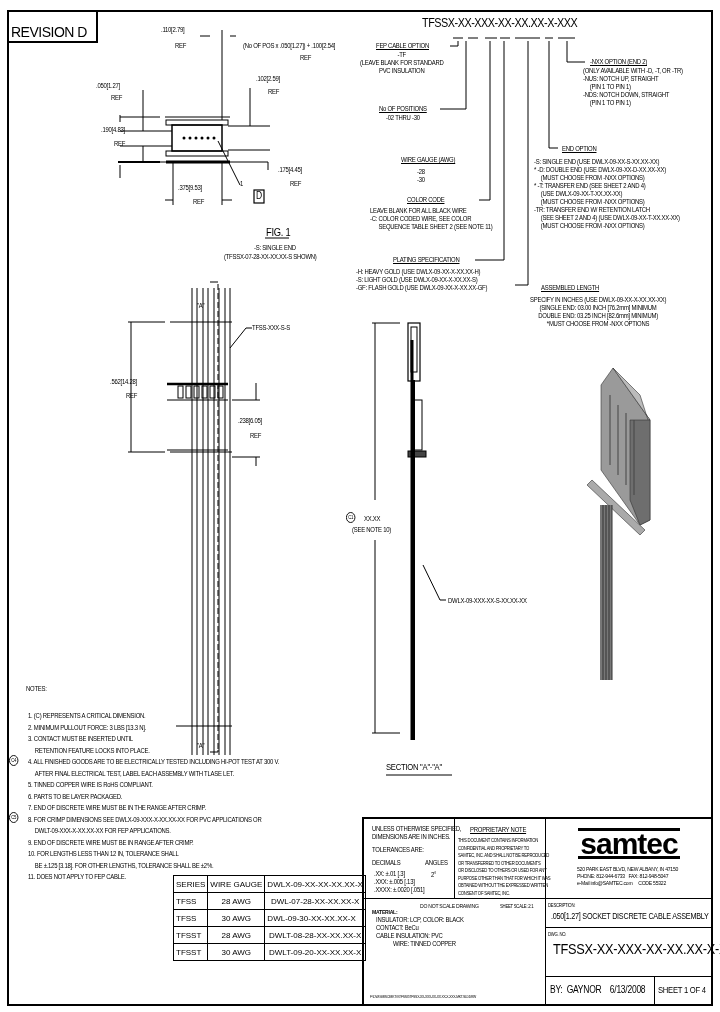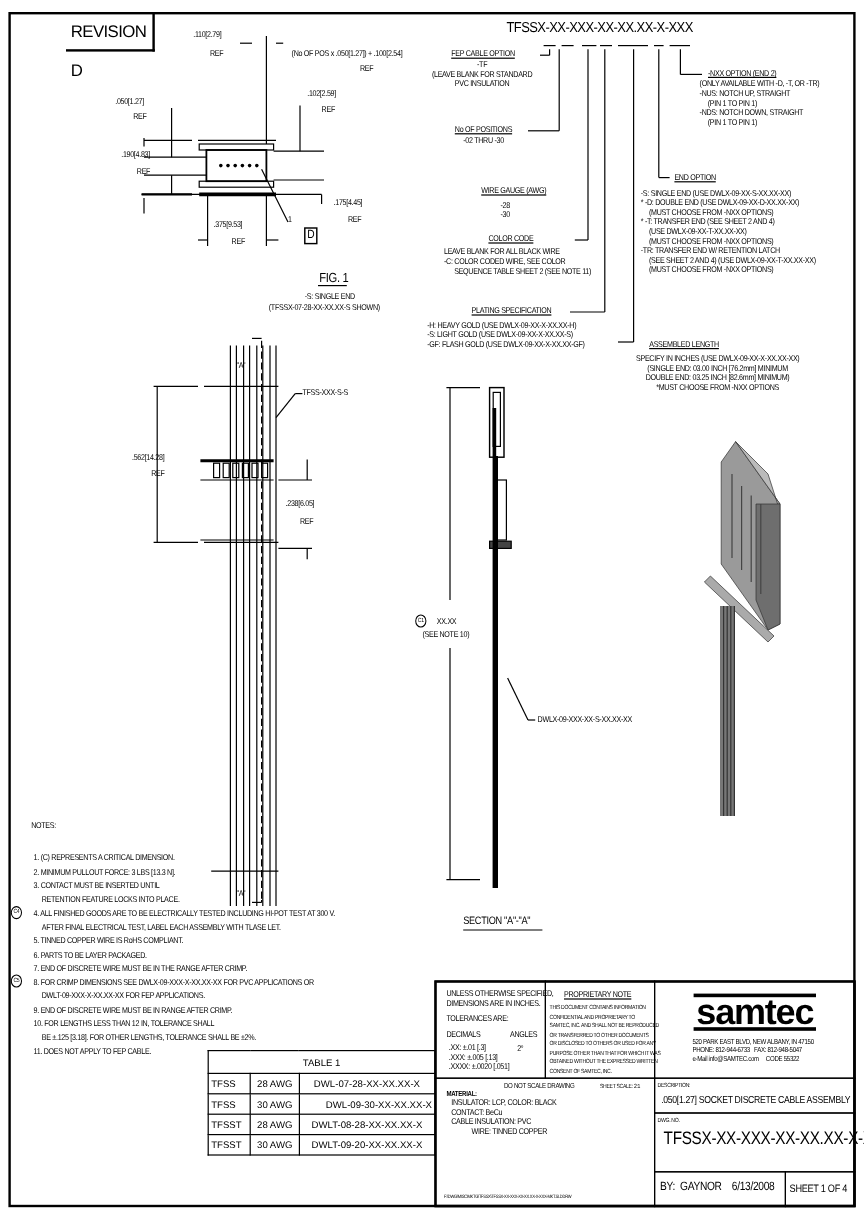--- a/index.html
+++ b/index.html
@@ -1,21 +1,21 @@
 <!DOCTYPE html>
 <html><head>
 <meta charset="utf-8">
 <style>
   html,body{margin:0;padding:0;background:#fff;}
   body{width:720px;height:1012px;position:relative;overflow:hidden;font-family:"Liberation Sans Narrow","Liberation Sans",sans-serif;color:#000;}
   .sheet{position:absolute;left:7px;top:10px;width:706px;height:996px;border:2px solid #000;box-sizing:border-box;}
   .t{position:absolute;font-size:7px;line-height:8px;white-space:nowrap;letter-spacing:-0.3px;transform:scaleX(0.85);transform-origin:left top;}
   .c{text-align:center;}
   .u{text-decoration:underline;}
-  .rev{position:absolute;left:7px;top:10px;width:74px;height:33px;border-right:2px solid #000;border-bottom:2px solid #000;box-sizing:border-box;font-size:14px;line-height:32px;padding-left:4px;letter-spacing:-0.5px;margin-left:48px;}
+  .rev{position:absolute;left:7px;top:10px;width:91px;height:33px;border-right:2px solid #000;border-bottom:2px solid #000;box-sizing:border-box;font-size:14px;line-height:44px;padding-left:4px;letter-spacing:-0.5px;}
   svg{position:absolute;left:0;top:0;}
   .pn{position:absolute;left:422px;top:16px;font-size:12px;letter-spacing:-0.5px;transform:scaleX(0.9);transform-origin:left top;}
   .tbl{position:absolute;left:173px;top:875px;width:190px;border-collapse:collapse;font-size:8px;}
   .tbl td{border:1px solid #000;height:16px;padding:0 2px;white-space:nowrap;}
   .box{position:absolute;border:1px solid #000;box-sizing:border-box;}
   .logo{position:absolute;left:578px;top:825px;width:102px;height:36px;}
 </style>
 </head>
 <body>
 
@@ -319,32 +319,34 @@
 <div class="t" style="left:551px;top:912px;font-size:8.5px;">.050[1.27] SOCKET DISCRETE CABLE ASSEMBLY</div>
 <div class="t" style="left:548px;top:930px;font-size:5px;">DWG. NO.</div>
 <div class="t" style="left:553px;top:940px;font-size:15px;line-height:18px;">TFSSX-XX-XXX-XX-XX.XX-X-XXX</div>
 <div class="t" style="left:550px;top:984px;font-size:10px;line-height:12px;">
   <span>BY:</span>&nbsp;&nbsp;<span>GAYNOR</span>&nbsp;&nbsp;&nbsp;&nbsp;<span>6/13/2008</span>
 </div>
 <div class="t" style="left:658px;top:984px;font-size:9px;line-height:12px;">SHEET 1 OF 4</div>
 
 <table class="tbl">
   <tbody>
-      <tr>
-        <td colspan="3" style="text-align:center;height:18px;">TABLE 1</td>
-      </tr>
+  <tr>
+    <td>SERIES</td>
+    <td style="text-align:center;">WIRE GAUGE</td>
+    <td style="text-align:center;">DWLX-09-XX-XX-XX.XX-X</td>
+  </tr>
   <tr>
     <td>TFSS</td>
         <td style="text-align:center;">28 AWG</td>
         <td style="text-align:center;">DWL-07-28-XX-XX.XX-X</td>
   </tr>
   <tr>
     <td>TFSS</td>
         <td style="text-align:center;">30 AWG</td>
-        <td style="text-align:right;">DWL-09-30-XX-XX.XX-X</td>
+        <td style="text-align:left;">DWL-09-30-XX-XX.XX-X</td>
   </tr>
   <tr>
     <td>TFSST</td>
         <td style="text-align:center;">28 AWG</td>
         <td style="text-align:center;">DWLT-08-28-XX-XX.XX-X</td>
   </tr>
   <tr>
     <td>TFSST</td>
         <td style="text-align:center;">30 AWG</td>
         <td style="text-align:center;">DWLT-09-20-XX-XX.XX-X</td>

